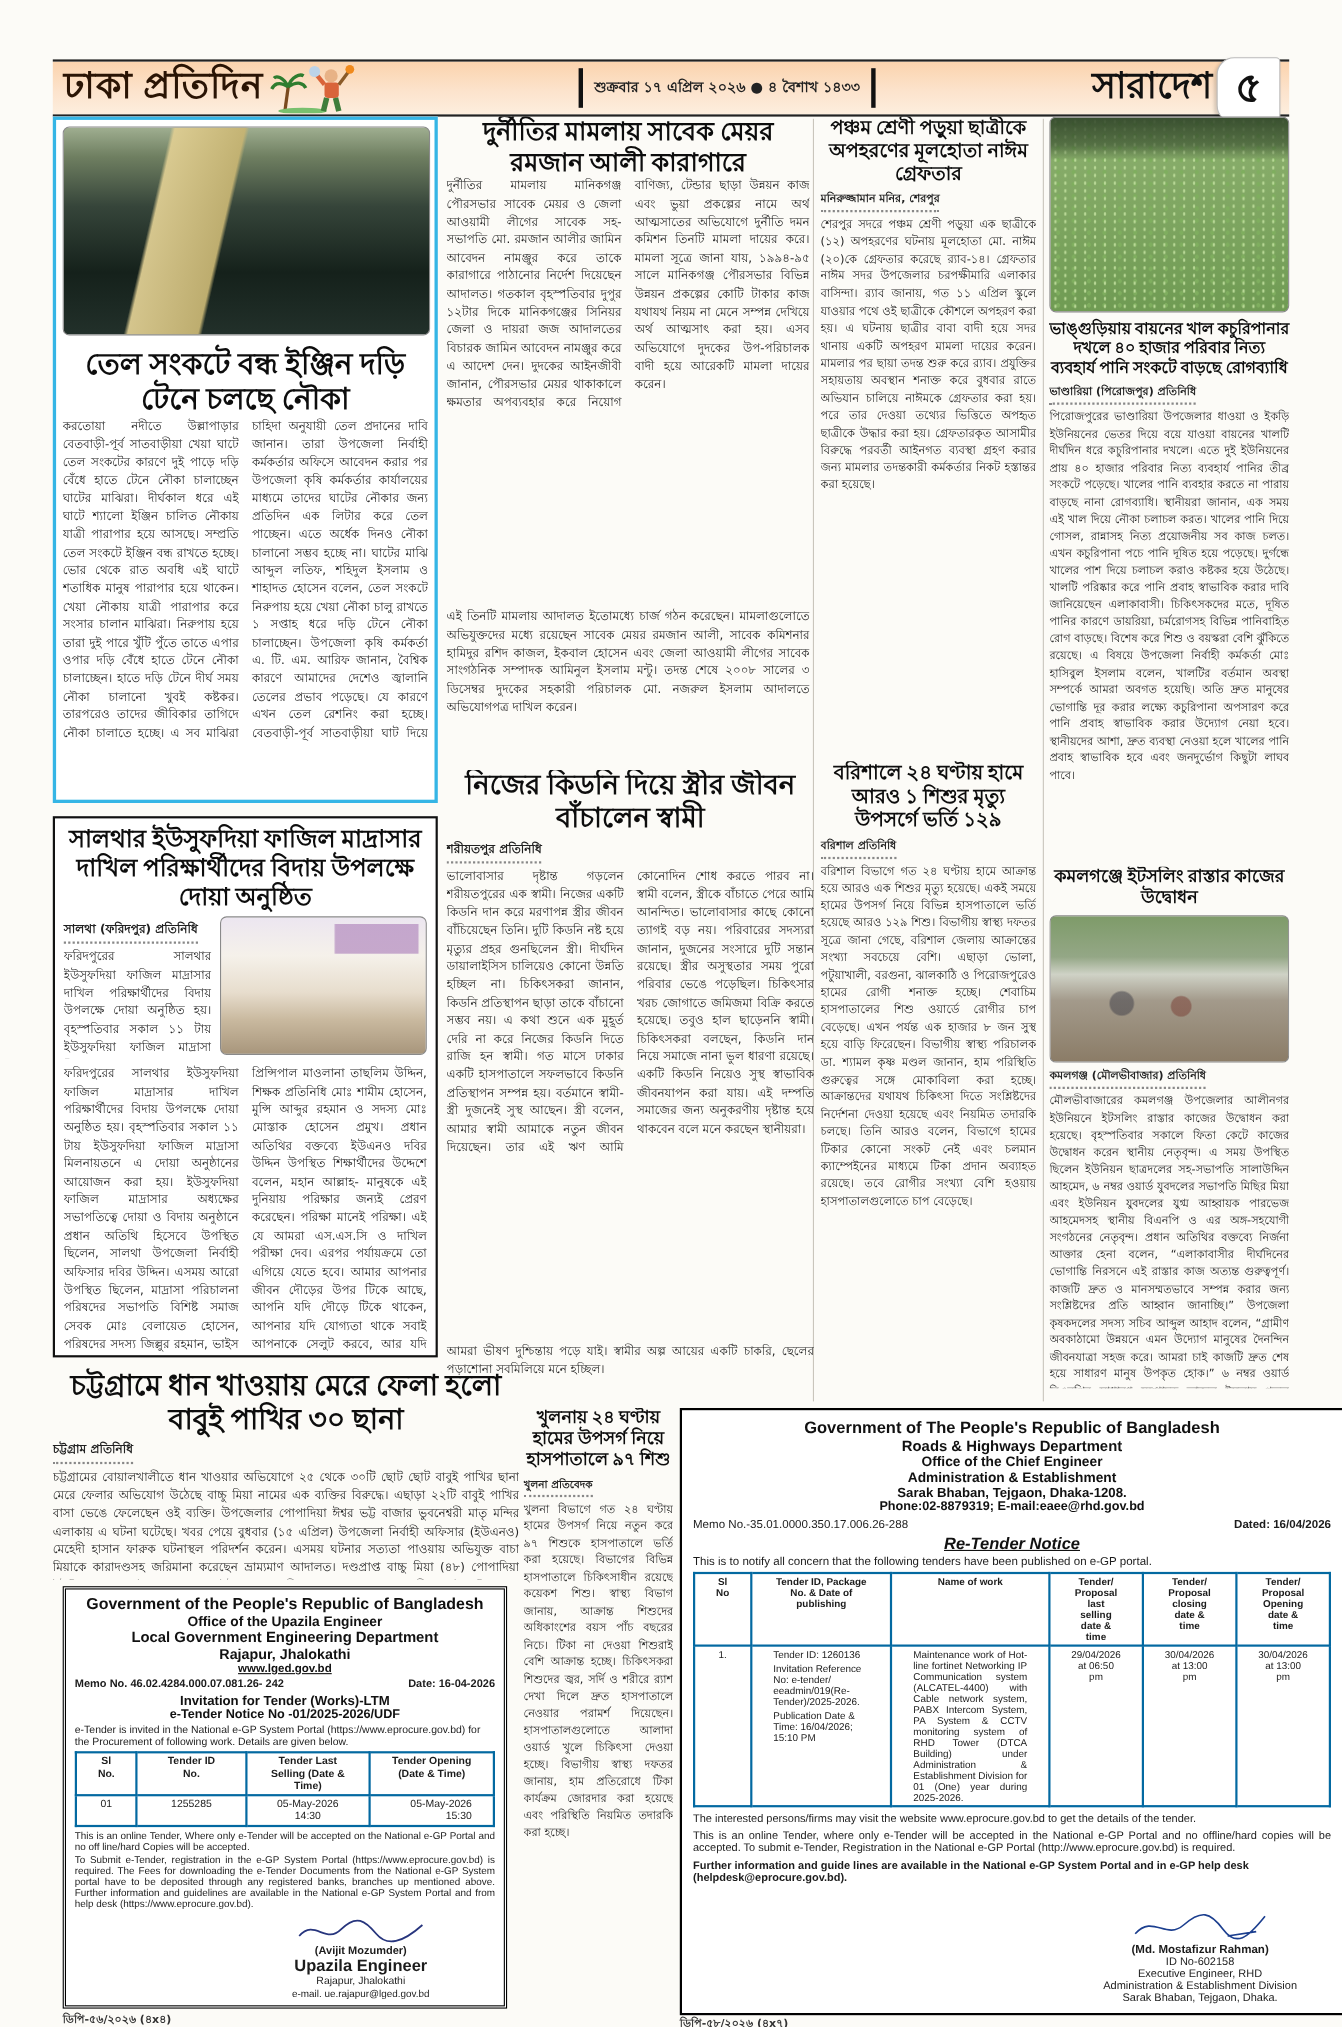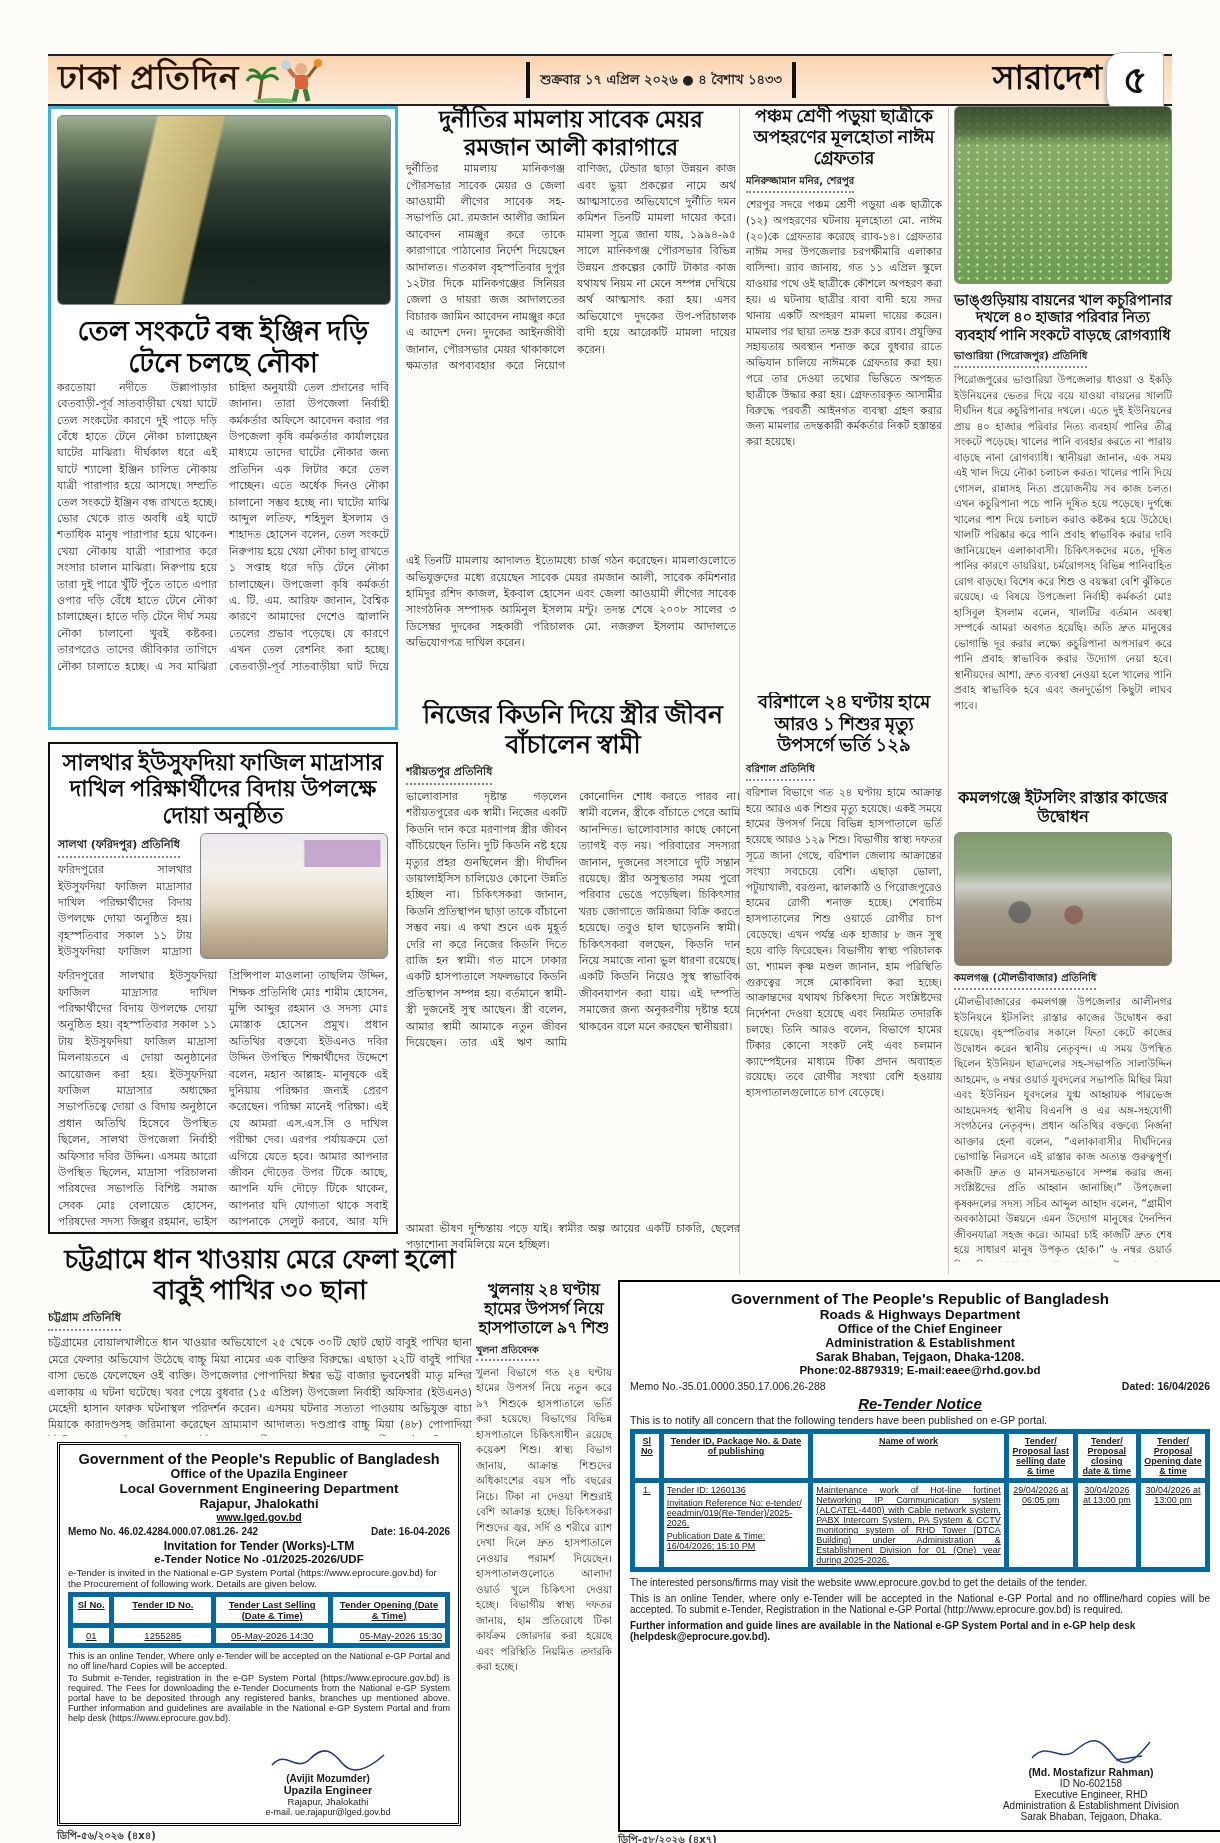--- a/index.html
+++ b/index.html
@@ -46,21 +46,21 @@
       linear-gradient(180deg,#ece6f0 0%,#f5f1ea 28%,#e7ddcd 55%,#c9b99f 75%,#a8967c 100%);}
   .kamal-photo{background:
       radial-gradient(circle at 30% 60%,rgba(60,60,70,.5) 6%,transparent 7%),
       radial-gradient(circle at 55% 62%,rgba(120,60,50,.5) 6%,transparent 7%),
       linear-gradient(180deg,#7e9b69 0%,#94a786 28%,#cfd2c6 40%,#a39a8b 58%,#8b7c67 100%);}
 
   
   .tender{background:#fff;border:3px double #000;font-family:"Liberation Sans","DejaVu Sans",sans-serif;}
   .tc{text-align:center;font-weight:bold;color:#111;}
   .tender table{border-collapse:collapse;width:100%;}
-  .tender th,.tender td{border:5px solid #0369a1;padding:2px 3px;vertical-align:top;text-decoration:underline;}
+  .tender th,.tender td{border:2px solid #0369a1;padding:2px 19px;vertical-align:top;}
   .sig-squiggle{display:block;margin:0 auto;}
 </style>
 </head>
 <body>
 
 <div class="page">
 
   <div class="abs mast" style="left:48px;top:54px;width:1124px;height:48px;">
     <div class="paper-logo">ঢাকা প্রতিদিন</div>
     <svg width="84" height="46" viewBox="0 0 84 46" style="margin-left:6px;flex:none;">
@@ -185,21 +185,21 @@
       </tr>
     </tbody>
       </table>
     <div style="font-size:9px;margin-top:3px;text-align:justify;">This is an online Tender, Where only e-Tender will be accepted on the National e-GP Portal and no off line/hard Copies will be accepted.</div>
     <div style="font-size:9px;margin-top:2px;text-align:justify;">To Submit e-Tender, registration in the e-GP System Portal (https://www.eprocure.gov.bd) is required. The Fees for downloading the e-Tender Documents from the National e-GP System portal have to be deposited through any registered banks, branches up mentioned above. Further information and guidelines are available in the National e-GP System Portal and from help desk (https://www.eprocure.gov.bd).</div>
     <div style="position:absolute;right:40px;bottom:6px;width:180px;text-align:center;">
       <svg class="sig-squiggle" width="120" height="26" viewBox="0 0 120 26">
         <path d="M4 18 C 18 2, 28 26, 42 12 S 64 4, 74 16 S 98 24, 116 8" fill="none" stroke="#27357d" stroke-width="1.6"></path>
       </svg>
       <div style="font-size:10px;font-weight:bold;">(Avijit Mozumder)</div>
-      <div style="font-size:11px;font-weight:bold;">Upazila Engineer</div>
+      <div style="font-size:15px;font-weight:bold;">Upazila Engineer</div>
       <div style="font-size:9.5px;">Rajapur, Jhalokathi</div>
       <div style="font-size:9px;">e-mail. ue.rajapur@lged.gov.bd</div>
     </div>
   </div>
 
   <div class="abs tender" style="left:618px;top:1280px;width:604px;height:552px;border:2px solid #000;padding:8px 10px;box-sizing:border-box;">
     <div class="tc" style="font-size:15px;">Government of The People's Republic of Bangladesh</div>
     <div class="tc" style="font-size:13.5px;">Roads &amp; Highways Department</div>
     <div class="tc" style="font-size:12.5px;">Office of the Chief Engineer</div>
     <div class="tc" style="font-size:12.5px;">Administration &amp; Establishment</div>
@@ -222,21 +222,21 @@
         <th style="width:12%;">Tender/ Proposal Opening date &amp; time</th>
       </tr>
       <tr>
         <td style="text-align:center;">1.</td>
         <td>
           <div>Tender ID: 1260136</div>
           <div style="margin-top:3px;">Invitation Reference No: e-tender/ eeadmin/019(Re-Tender)/2025-2026.</div>
           <div style="margin-top:3px;">Publication Date &amp; Time: 16/04/2026; 15:10 PM</div>
         </td>
         <td style="text-align:justify;">Maintenance work of Hot-line fortinet Networking IP Communication system (ALCATEL-4400) with Cable network system, PABX Intercom System, PA System &amp; CCTV monitoring system of RHD Tower (DTCA Building) under Administration &amp; Establishment Division for 01 (One) year during 2025-2026.</td>
-        <td style="text-align:center;">29/04/2026 at 06:05 pm</td>
+        <td style="text-align:center;">29/04/2026 at 06:50 pm</td>
         <td style="text-align:center;">30/04/2026 at 13:00 pm</td>
         <td style="text-align:center;">30/04/2026 at 13:00 pm</td>
       </tr>
     </tbody>
       </table>
     <div style="font-size:10px;margin-top:5px;">The interested persons/firms may visit the website www.eprocure.gov.bd to get the details of the tender.</div>
     <div style="font-size:10px;margin-top:5px;text-align:justify;">This is an online Tender, where only e-Tender will be accepted in the National e-GP Portal and no offline/hard copies will be accepted. To submit e-Tender, Registration in the National e-GP Portal (http://www.eprocure.gov.bd) is required.</div>
     <div style="font-size:10px;margin-top:5px;font-weight:bold;">Further information and guide lines are available in the National e-GP System Portal and in e-GP help desk (helpdesk@eprocure.gov.bd).</div>
     <div style="position:absolute;right:14px;bottom:8px;width:230px;text-align:center;">
       <svg class="sig-squiggle" width="130" height="30" viewBox="0 0 130 30">

